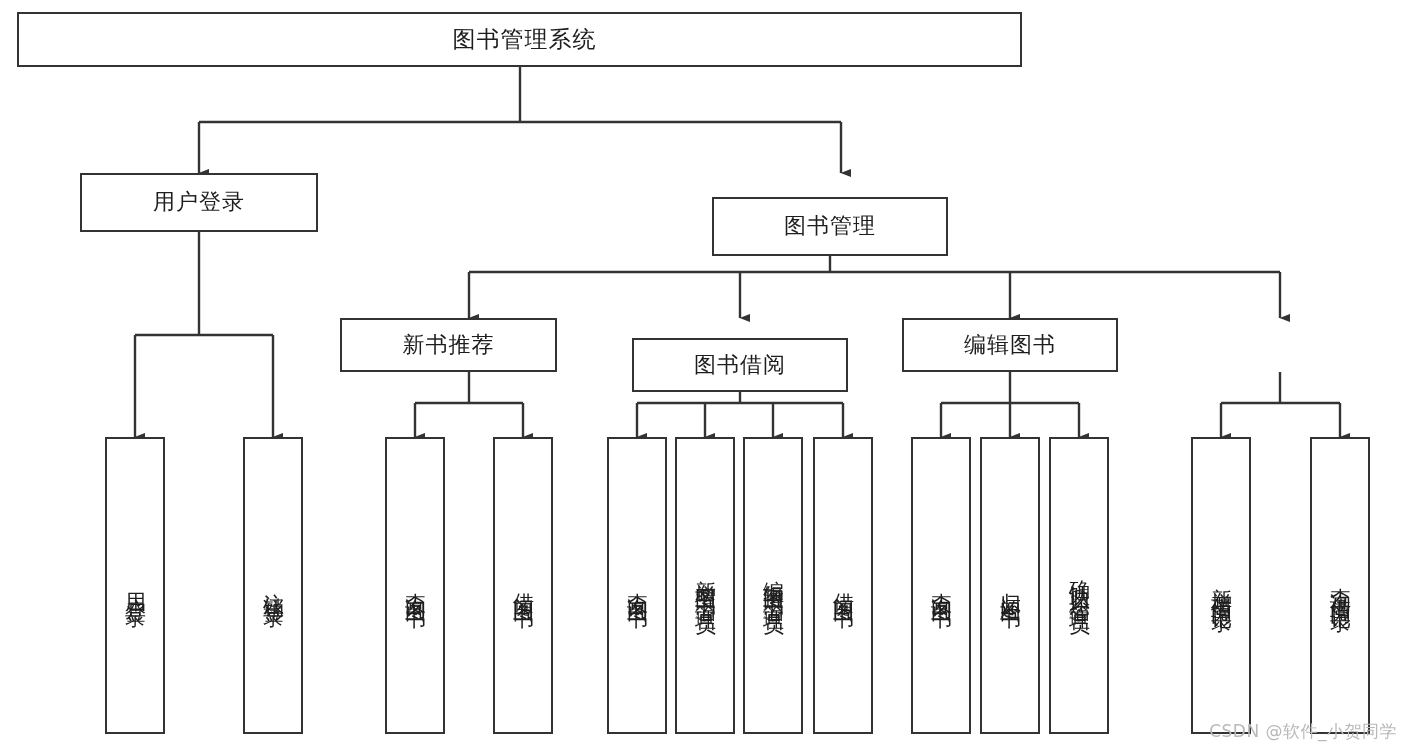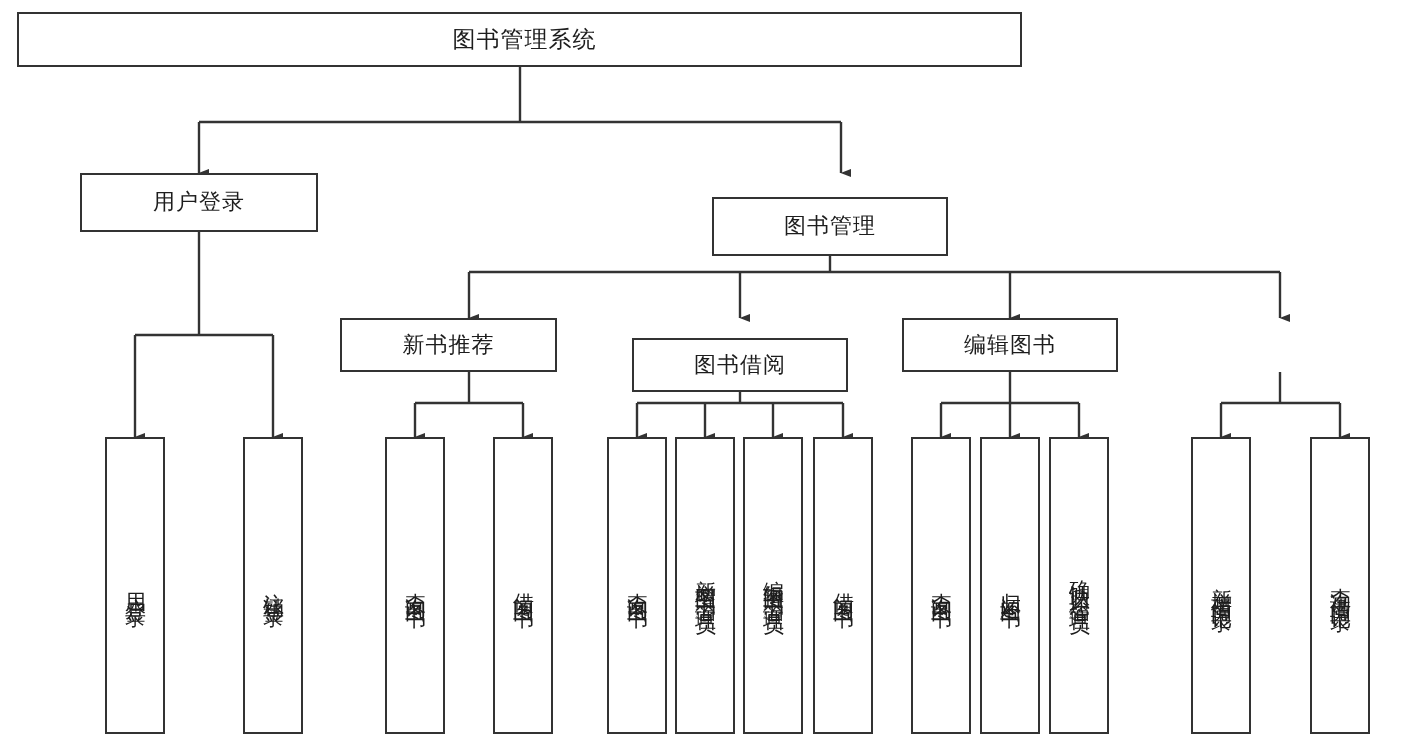--- a/index.html
+++ b/index.html
@@ -181,14 +181,15 @@
     <span class="vlabel">确认归还（管理员）</span>
   </div>
 
   <div class="node vert" style="left:1191px; top:437px; width:60px; height:297px;">
     <span class="vlabel">新增借阅记录</span>
   </div>
   <div class="node vert" style="left:1310px; top:437px; width:60px; height:297px;">
     <span class="vlabel">查询借阅记录</span>
   </div>
 
+  <div class="watermark">CSDN @软件_小贺同学</div>
 
 </div>
 
 </body></html>

